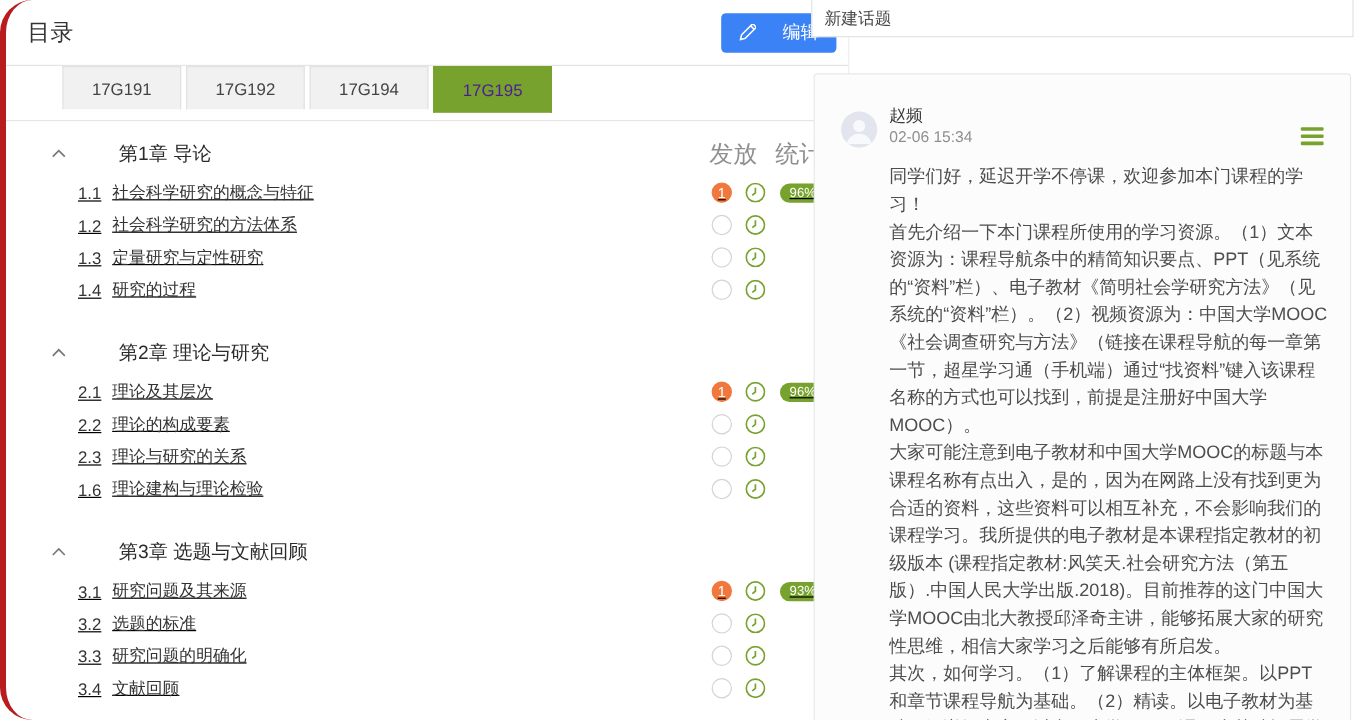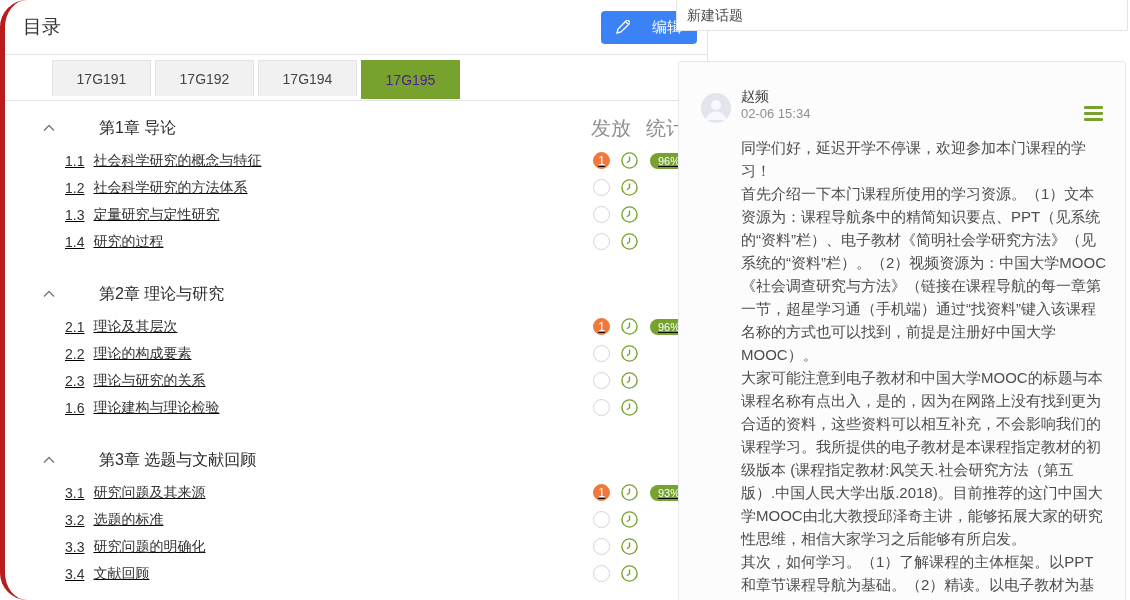--- a/index.html
+++ b/index.html
@@ -10,21 +10,21 @@
   .left-panel { position:absolute; left:0; top:0; width:708px; height:600px;
     background:#fff; border-left:5px solid #b91c1c; border-right:1px solid #e5e5e5;border-radius:27px; }
   .panel-header { height:55px; border-bottom:1px solid #e5e5e5; display:flex;
     align-items:center; padding:0 10px 0 18px; }
   .panel-title { font-size:19px; color:#333; }
   .edit-btn { margin-left:auto; background:#3b82f6; color:#fff; border:none;
     border-radius:4px; height:33px; padding:0 15px; font-size:15px; display:flex;
     align-items:center; gap:22px; cursor:pointer; font-family:inherit; }
 
   .tab-bar { height:46px; border-bottom:1px solid #e5e5e5; padding-left:47px;
-    display:flex; align-items:center; }
+    display:flex; align-items:flex-start; }
   .tab { width:99px; height:36px; line-height:36px; text-align:center;
     background:#f1f1f1; border:1px solid #e2e2e2; border-bottom:none; color:#444;
     font-size:14px; margin-right:4px; margin-bottom:-1px; cursor:pointer; }
   .tab.active { background:#76a22d; border-color:#76a22d; color:#4c1d95;
     height:39px; line-height:39px; margin-bottom:-3px; }
 
   .toc { padding-top:8px; }
   .chapter { margin-bottom:20px; }
   .chapter-header { height:38px; display:flex; align-items:center;
     padding:0 21px 0 38px; cursor:pointer; }

